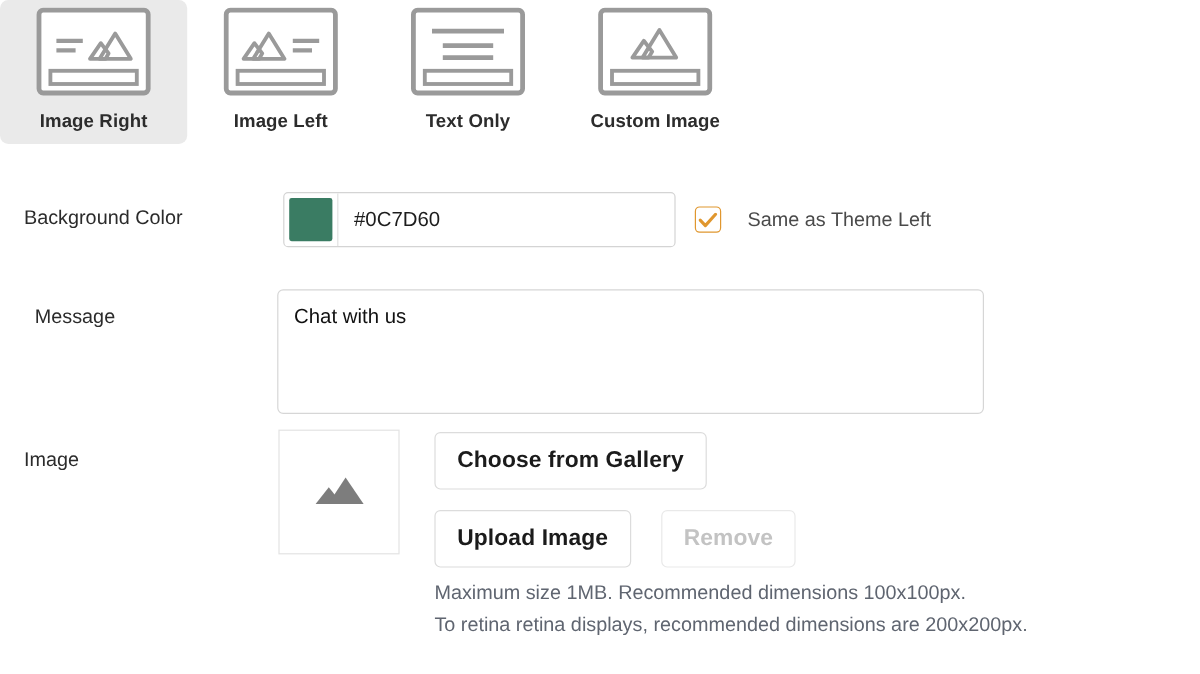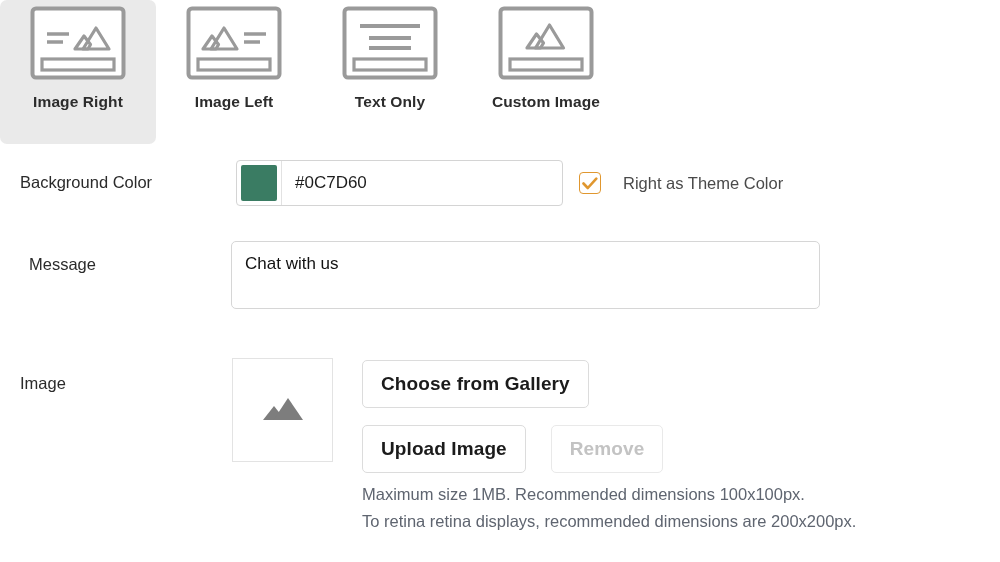--- a/index.html
+++ b/index.html
@@ -20,21 +20,21 @@
   
   .layout-row {
     position: absolute;
     left: 0;
     top: 0;
     display: flex;
     align-items: flex-start;
   }
   .layout-tile {
     width: 156px;
-    height: 144px;
+    height: 120px;
     padding-top: 6px;
     box-sizing: border-box;
     display: flex;
     flex-direction: column;
     align-items: center;
     border-radius: 7px;
     background: transparent;
     cursor: pointer;
   }
   .layout-tile.selected {
@@ -121,21 +121,21 @@
     color: #4a4a4a;
     white-space: nowrap;
   }
 
   
   .message-box {
     position: absolute;
     left: 231px;
     top: 241px;
     width: 589px;
-    height: 68px;
+    height: 104px;
     box-sizing: border-box;
     border: 1px solid #d6d6d6;
     border-radius: 5px;
     background: #fff;
     padding: 11px 13px;
     font-family: "Liberation Sans", sans-serif;
     font-size: 17px;
     color: #111;
     resize: none;
     outline: none;
@@ -263,21 +263,21 @@
     <div class="color-value">#0C7D60</div>
   </div>
 </div>
 
 <div class="theme-check-wrap">
   <span class="checkbox">
     <svg width="16" height="13" viewBox="0 0 16 13">
       <polyline points="1.5,6.5 5.8,11 14.3,1.6" fill="none" stroke="#E0972F" stroke-width="2.6" stroke-linecap="round" stroke-linejoin="round"></polyline>
     </svg>
   </span>
-  <span class="theme-check-label">Right as Theme Color</span>
+  <span class="theme-check-label">Same as Theme Left</span>
 </div>
 
 <div class="form-label" style="left:29px; top:255px;">Message</div>
 
 <textarea class="message-box" placeholder="" style="">Chat with us</textarea>
 
 <div class="form-label" style="left:20px; top:374px;">Image</div>
 
 <div class="image-thumb">
   <span>

